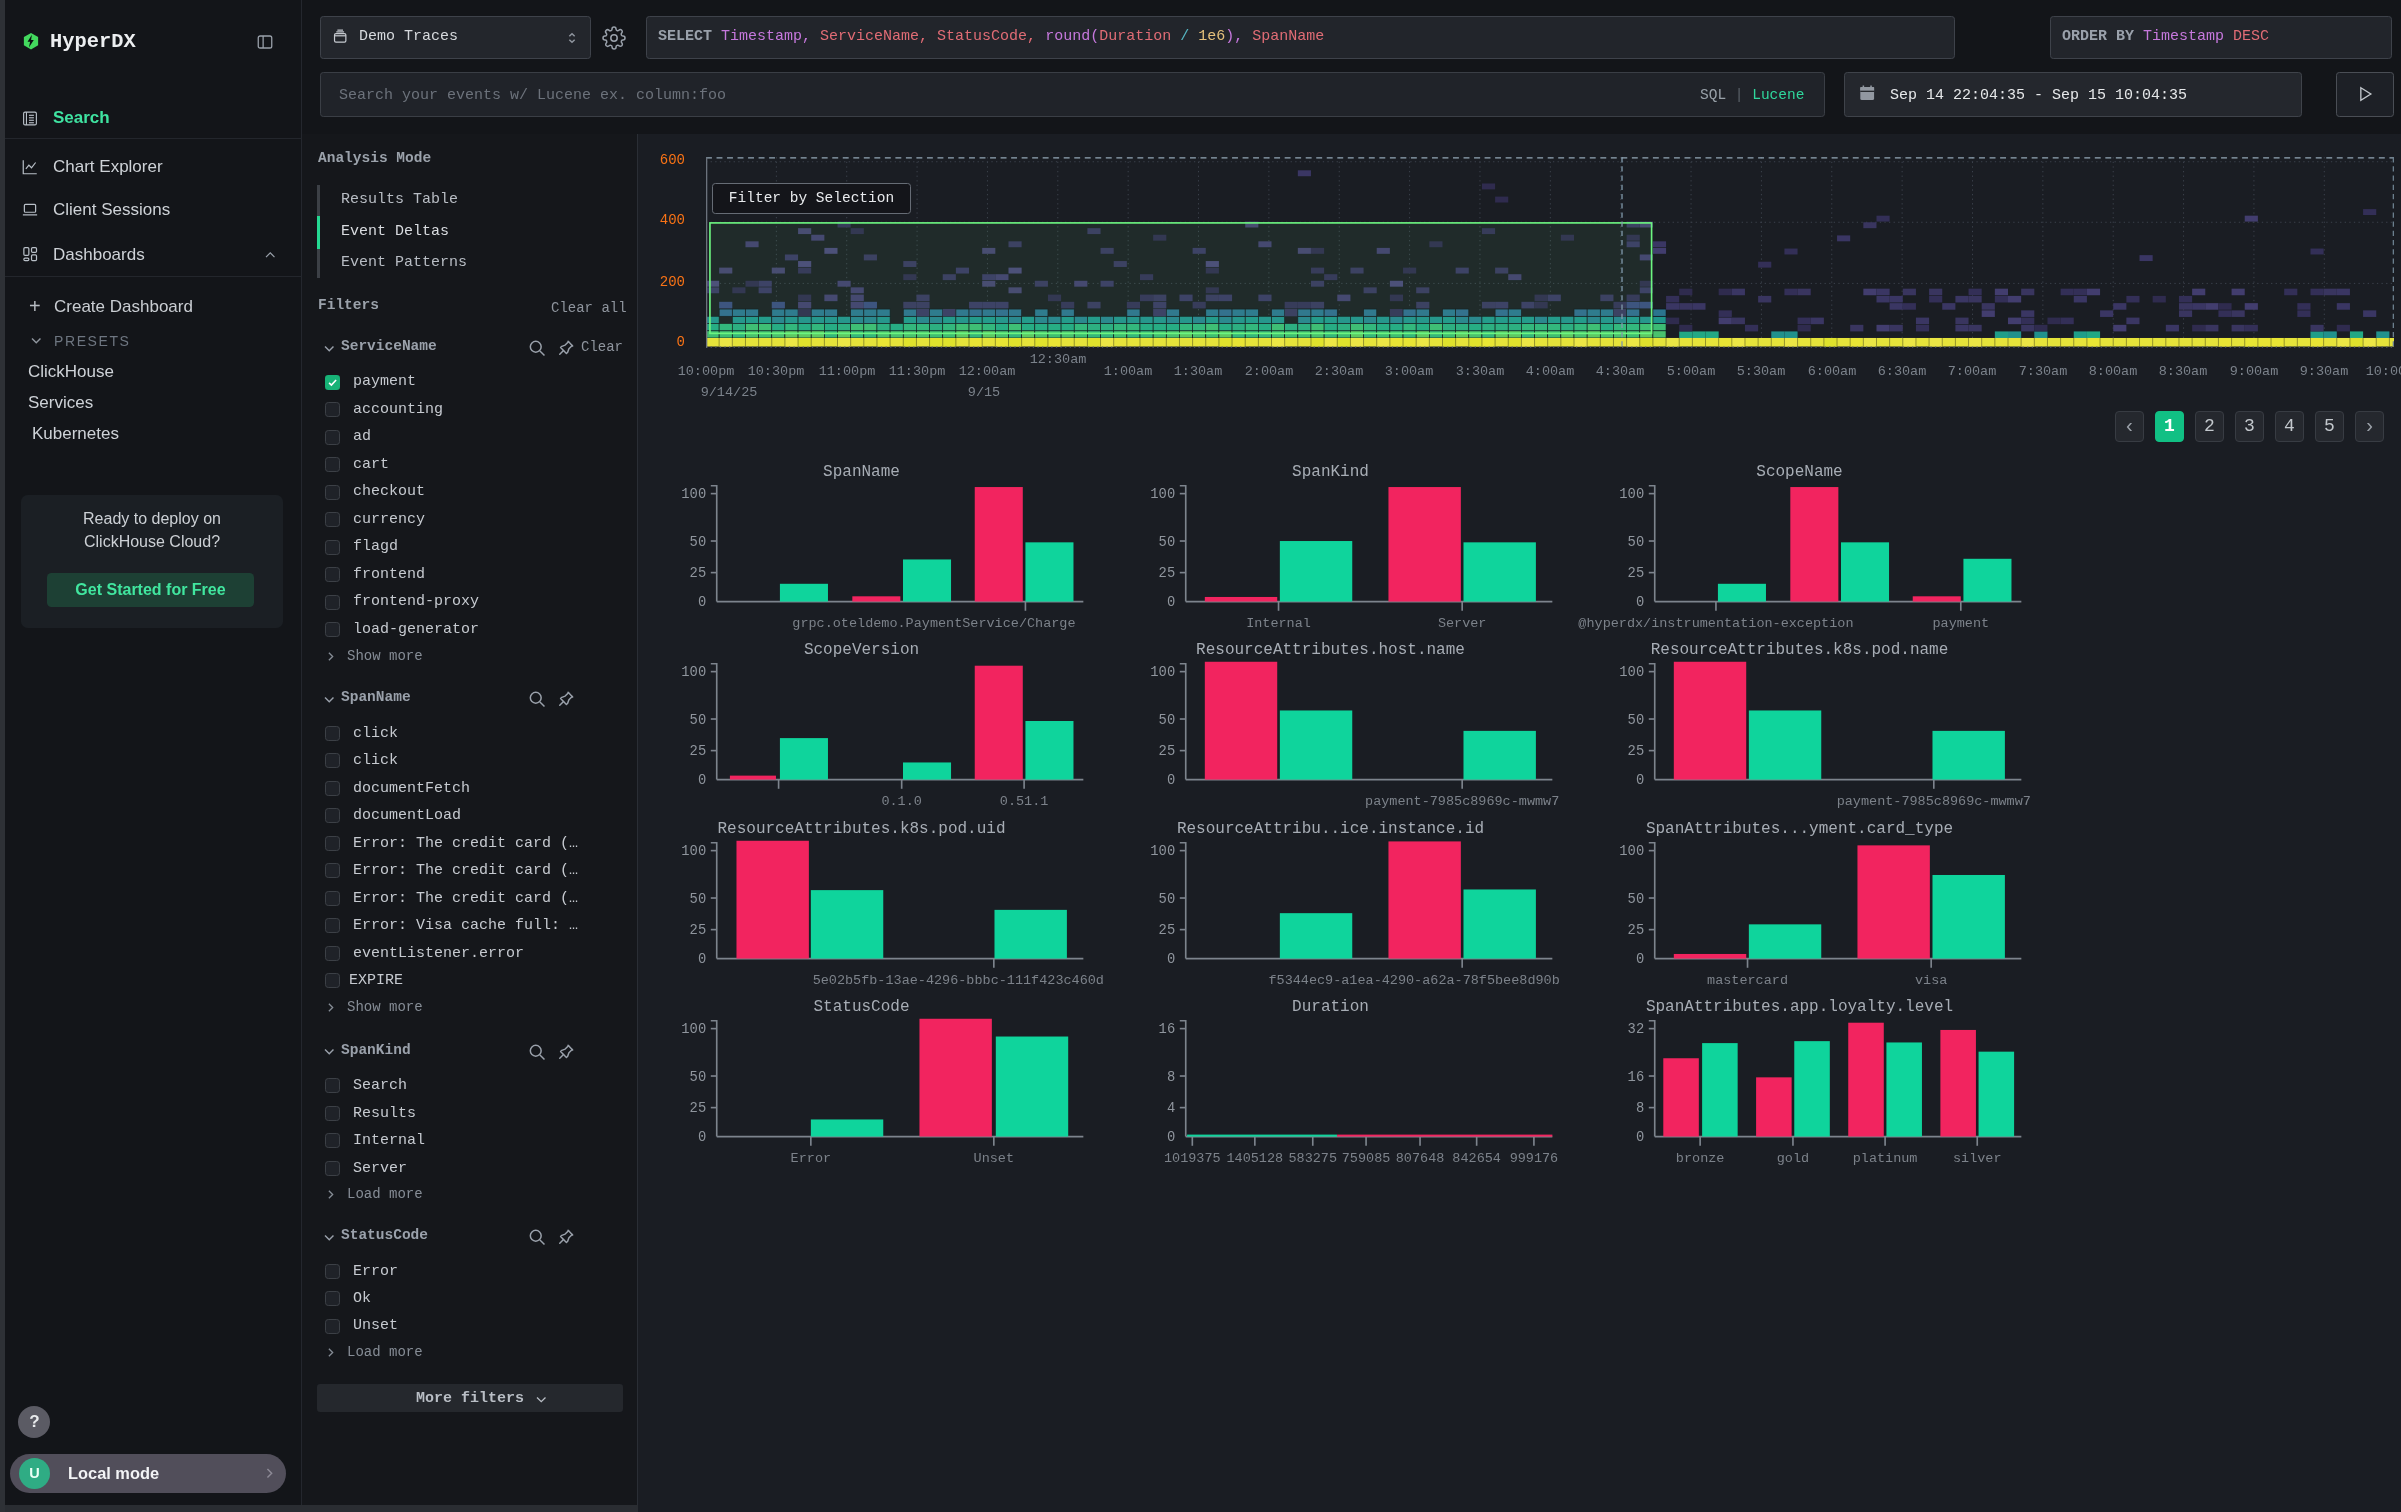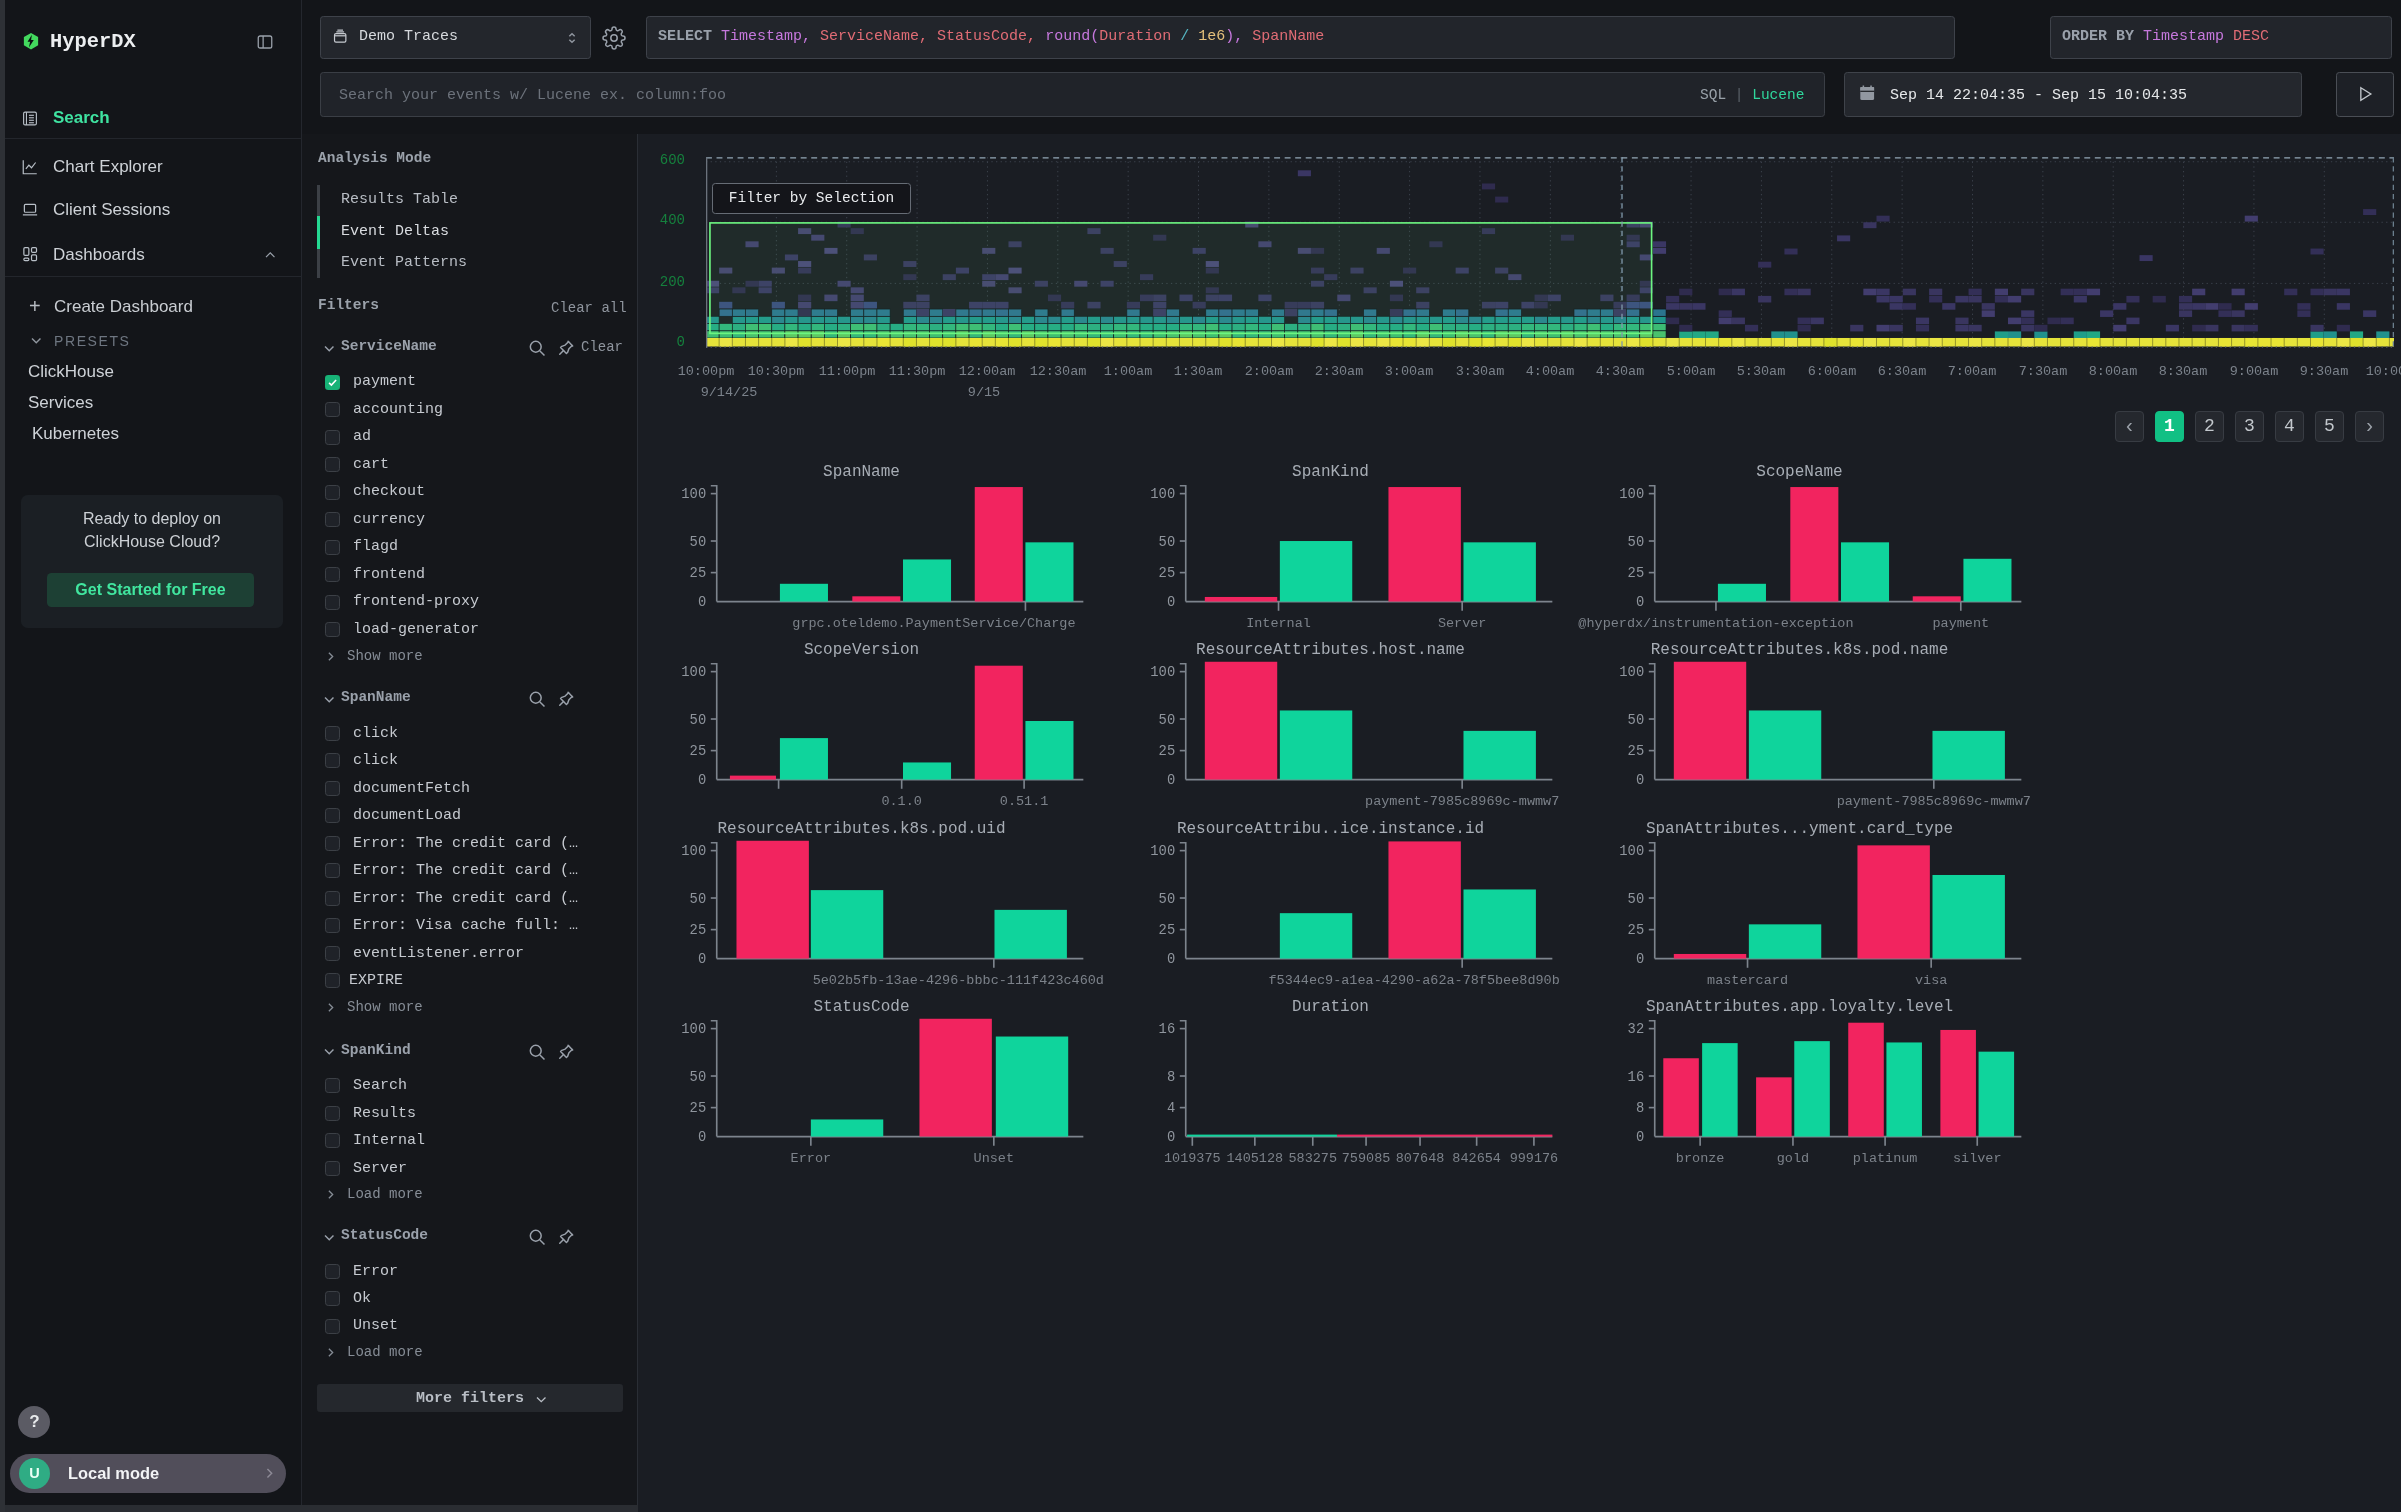--- a/index.html
+++ b/index.html
@@ -12,21 +12,21 @@
 .box { position:absolute; background:#23262c; border:1px solid #3e424a; border-radius:3.3px; }
 .code { font:400 15px "Liberation Mono",monospace; color:#9aa1ab; white-space:pre; }
 
 #filters { position:absolute; left:302px; top:134px; width:336px; height:1378px; background:#15171b; border-right:1px solid #2a2e35; }
 .fhdr { position:absolute; font:700 14.5px "Liberation Mono",monospace; color:#9aa1ab; }
 .fitem { position:absolute; font:400 15px "Liberation Mono",monospace; color:#c6cad0; }
 .fmore { position:absolute; font:400 14px "Liberation Mono",monospace; color:#868d96; }
 .fclear { position:absolute; font:400 14px "Liberation Mono",monospace; color:#8f959e; }
 
 #main { position:absolute; left:638px; top:134px; width:1763px; height:1378px; background:#1a1d23; }
-.hylab { position:absolute; font:400 14px "Liberation Mono",monospace; color:#15803d; }
+.hylab { position:absolute; font:400 14px "Liberation Mono",monospace; color:#f97316; }
 .hxlab { position:absolute; font:400 13.5px "Liberation Mono",monospace; color:#7b828b; text-align:center; }
 .ctitle { position:absolute; font:400 16px "Liberation Mono",monospace; color:#a7adb5; text-align:center; }
 .chart { position:absolute; }
 .ylab { font:400 21px "Liberation Mono",monospace; fill:#8f959d; }
 .xlab { font:400 20.5px "Liberation Mono",monospace; fill:#7c828a; }
 .pbtn { position:absolute; width:29px; height:31px; background:#25282e; border:1px solid #383c43; border-radius:4px;
   font:400 18px "Liberation Mono",monospace; color:#c3c8cd; text-align:center; line-height:29px; }
 .pact { background:#11c084; border-color:#11c084; color:#fff; font-weight:700; }
 .parrow { color:#9aa0a8; font-size:20px; }
 </style></head>
@@ -1005,21 +1005,21 @@
   </svg>
 <div class="hylab" style="right:1716px;top:152px">600</div>
 <div class="hylab" style="right:1716px;top:212px">400</div>
 <div class="hylab" style="right:1716px;top:274px">200</div>
 <div class="hylab" style="right:1716px;top:334px">0</div>
 <div class="hxlab" style="left:665px;top:364px;width:82px">10:00pm</div>
 <div class="hxlab" style="left:735px;top:364px;width:82px">10:30pm</div>
 <div class="hxlab" style="left:806px;top:364px;width:82px">11:00pm</div>
 <div class="hxlab" style="left:876px;top:364px;width:82px">11:30pm</div>
 <div class="hxlab" style="left:946px;top:364px;width:82px">12:00am</div>
-<div class="hxlab" style="left:1017px;top:364px;width:82px">12:30am</div>
+<div class="hxlab" style="left:1017px;top:352px;width:82px">12:30am</div>
 <div class="hxlab" style="left:1087px;top:364px;width:82px">1:00am</div>
 <div class="hxlab" style="left:1157px;top:364px;width:82px">1:30am</div>
 <div class="hxlab" style="left:1228px;top:364px;width:82px">2:00am</div>
 <div class="hxlab" style="left:1298px;top:364px;width:82px">2:30am</div>
 <div class="hxlab" style="left:1368px;top:364px;width:82px">3:00am</div>
 <div class="hxlab" style="left:1439px;top:364px;width:82px">3:30am</div>
 <div class="hxlab" style="left:1509px;top:364px;width:82px">4:00am</div>
 <div class="hxlab" style="left:1579px;top:364px;width:82px">4:30am</div>
 <div class="hxlab" style="left:1650px;top:364px;width:82px">5:00am</div>
 <div class="hxlab" style="left:1720px;top:364px;width:82px">5:30am</div>

